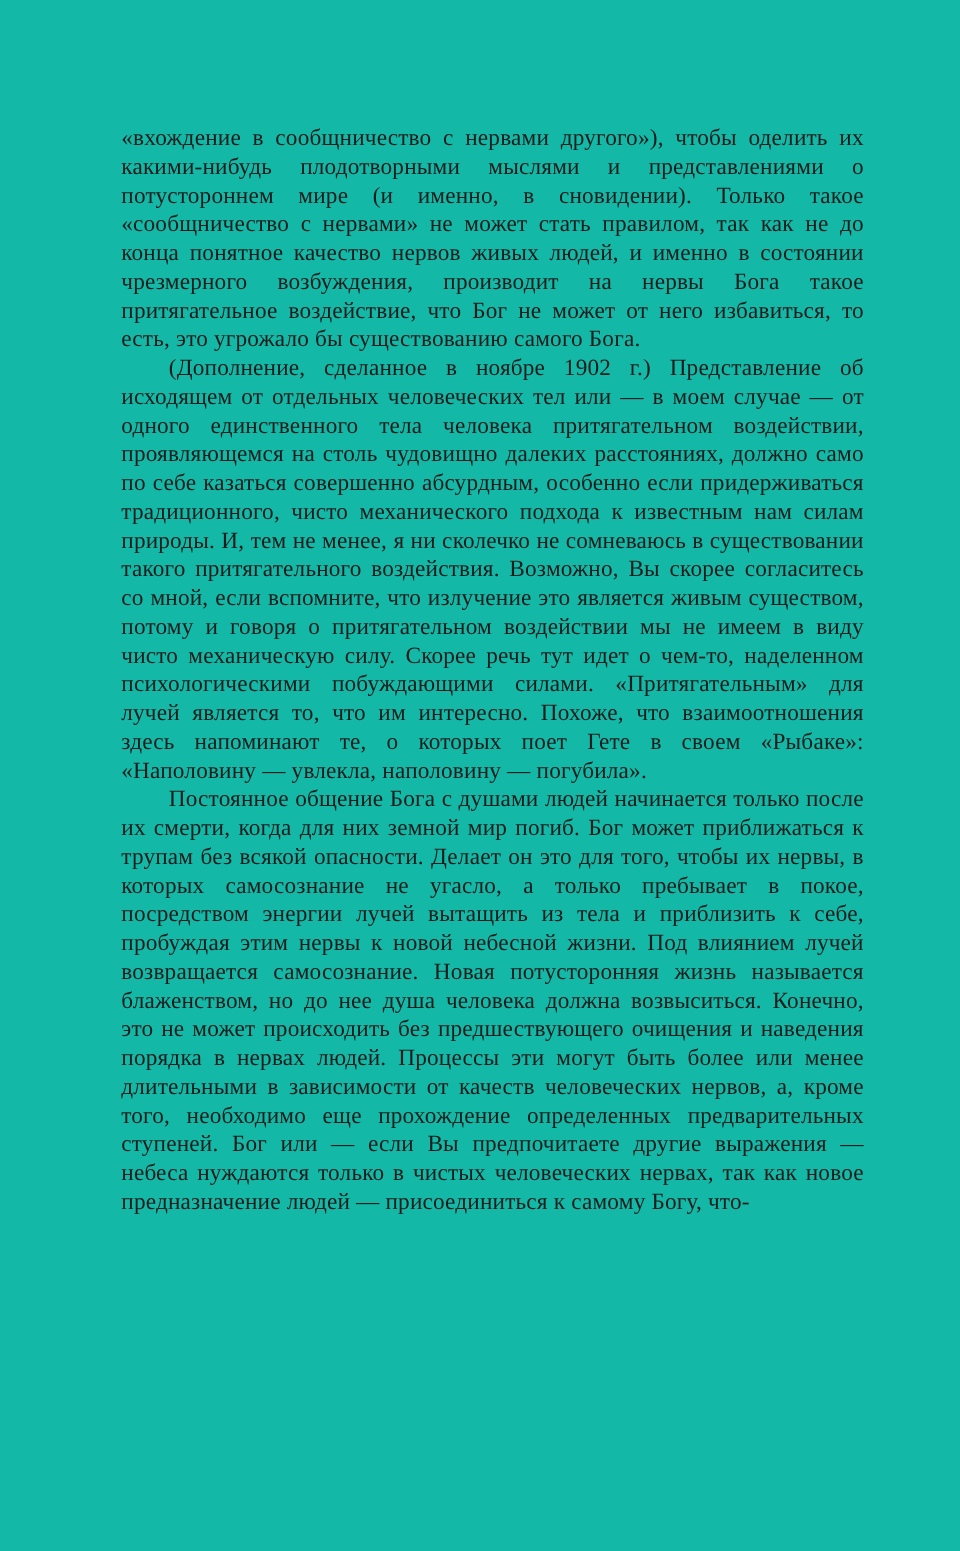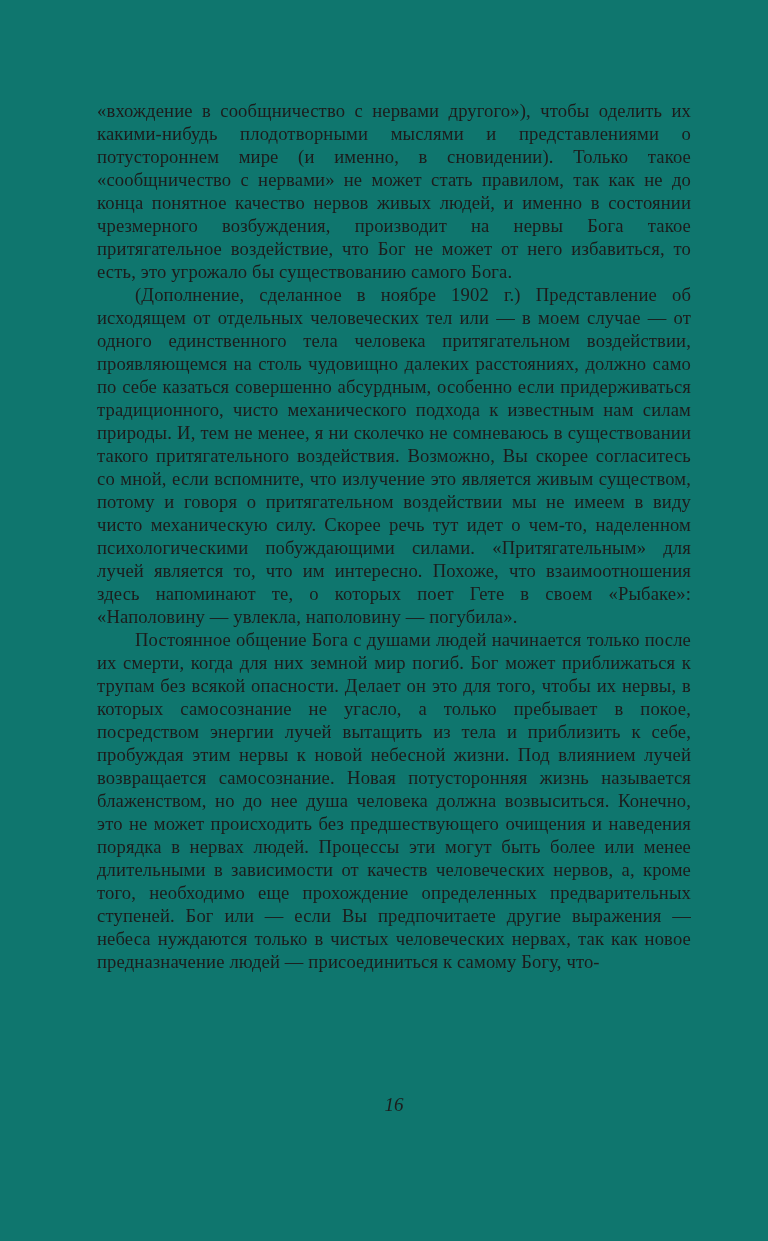--- a/index.html
+++ b/index.html
@@ -4,21 +4,21 @@
 <style>
   html, body {
     margin: 0;
     padding: 0;
     background: #ffffff;
   }
   .page {
     position: relative;
     width: 768px;
     height: 1241px;
-    background: #0f766e;
+    background: #14b8a6;
     overflow: hidden;
     font-family: "Liberation Serif", "DejaVu Serif", serif;
     color: #1c1c1c;
   }
   .text-block {
     position: absolute;
     left: 97px;
     top: 99px;
     width: 594px;
     font-size: 18.6px;
@@ -48,14 +48,13 @@
 </style>
 </head>
 <body>
 
 <div class="page">
   <div class="text-block">
     <p class="para">«вхождение в сообщничество с нервами другого»), чтобы оделить их какими-нибудь плодотворными мыслями и представлениями о потустороннем мире (и именно, в сновидении). Только такое «сообщничество с нервами» не может стать правилом, так как не до конца понятное качество нервов живых людей, и именно в состоянии чрезмерного возбуждения, производит на нервы Бога такое притягательное воздействие, что Бог не может от него избавиться, то есть, это угрожало бы существованию самого Бога.</p>
     <p class="para indent spaced">(Дополнение, сделанное в ноябре 1902 г.) Представление об исходящем от отдельных человеческих тел или — в моем случае — от одного единственного тела человека притягательном воздействии, проявляющемся на столь чудовищно далеких расстояниях, должно само по себе казаться совершенно абсурдным, особенно если придерживаться традиционного, чисто механического подхода к известным нам силам природы. И, тем не менее, я ни сколечко не сомневаюсь в существовании такого притягательного воздействия. Возможно, Вы скорее согласитесь со мной, если вспомните, что излучение это является живым существом, потому и говоря о притягательном воздействии мы не имеем в виду чисто механическую силу. Скорее речь тут идет о чем-то, наделенном психологическими побуждающими силами. «Притягательным» для лучей является то, что им интересно. Похоже, что взаимоотношения здесь напоминают те, о которых поет Гете в своем «Рыбаке»: «Наполовину — увлекла, наполовину — погубила».</p>
     <p class="para indent">Постоянное общение Бога с душами людей начинается только после их смерти, когда для них земной мир погиб. Бог может приближаться к трупам без всякой опасности. Делает он это для того, чтобы их нервы, в которых самосознание не угасло, а только пребывает в покое, посредством энергии лучей вытащить из тела и приблизить к себе, пробуждая этим нервы к новой небесной жизни. Под влиянием лучей возвращается самосознание. Новая потусторонняя жизнь называется блаженством, но до нее душа человека должна возвыситься. Конечно, это не может происходить без предшествующего очищения и наведения порядка в нервах людей. Процессы эти могут быть более или менее длительными в зависимости от качеств человеческих нервов, а, кроме того, необходимо еще прохождение определенных предварительных ступеней. Бог или — если Вы предпочитаете другие выражения — небеса нуждаются только в чистых человеческих нервах, так как новое предназначение людей — присоединиться к самому Богу, что-</p>
   </div>
-  <div class="page-number">16</div>
 </div>
 
 </body></html>

